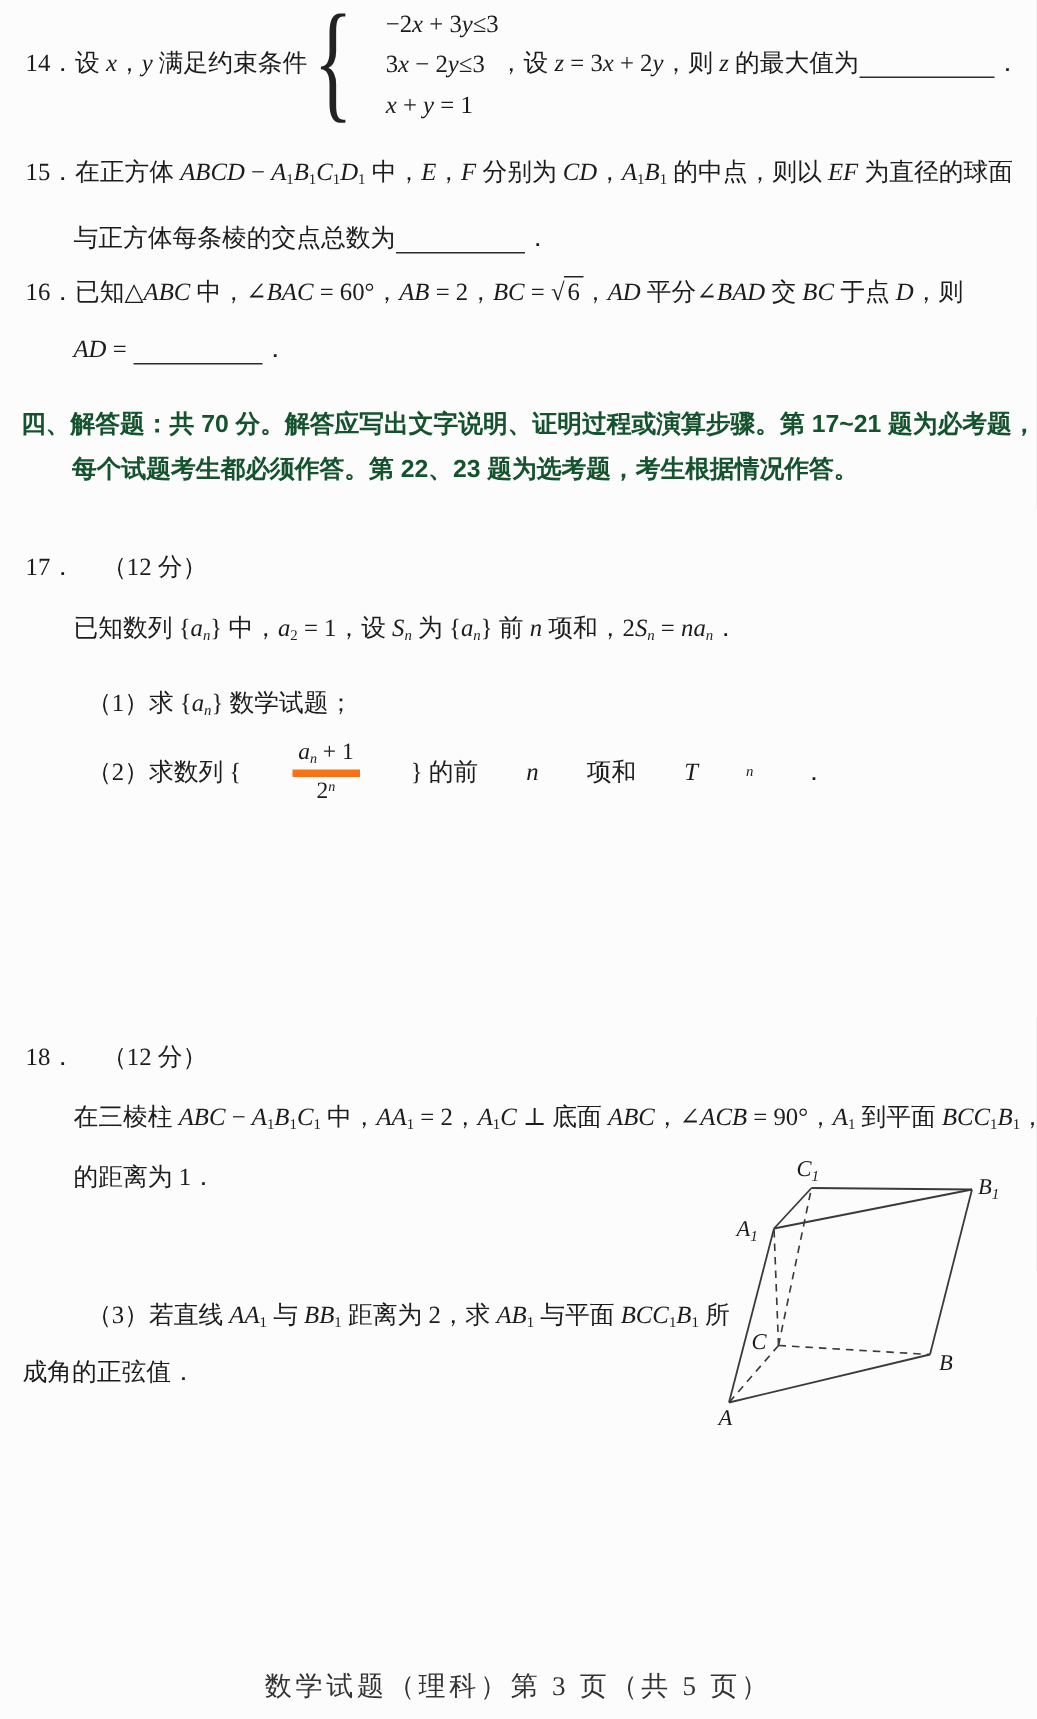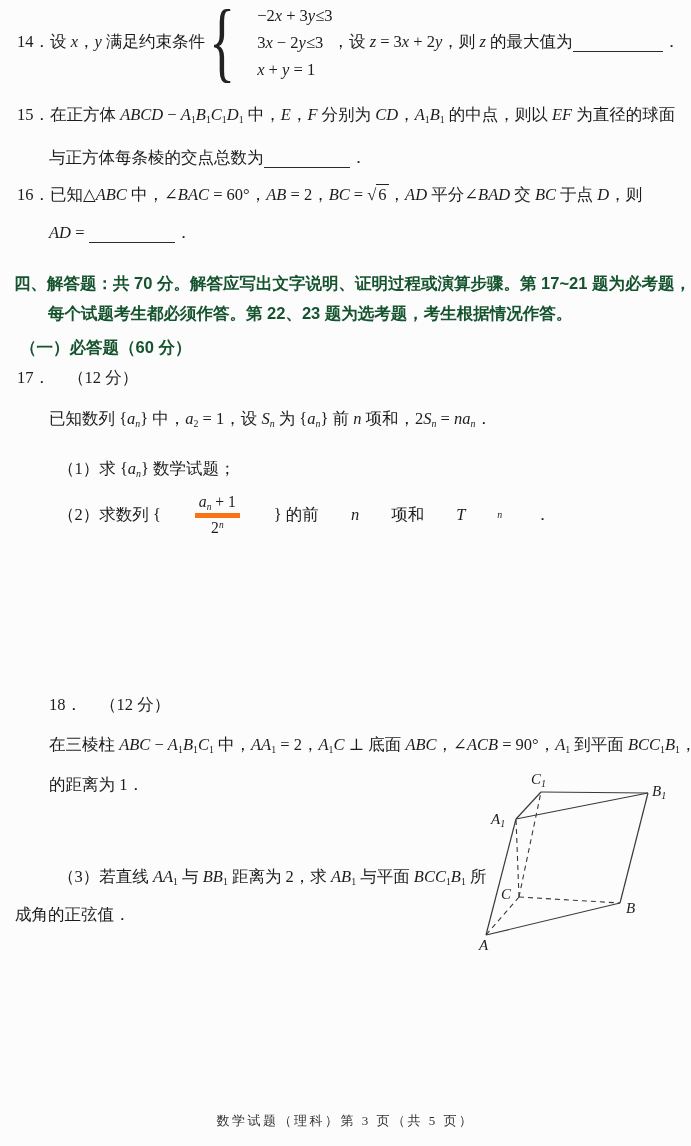--- a/index.html
+++ b/index.html
@@ -26,21 +26,21 @@
   .sqrt .rad{border-top:1.2px solid #222;padding:0 2px;}
   .heavy{font-family:"Liberation Sans","DejaVu Sans",sans-serif;font-weight:700;color:#14532d;}
   .brace{
     font-family:"Liberation Serif",serif;
     font-size:88px;font-weight:400;line-height:80px;
     transform:scaleX(0.62);transform-origin:center;
     display:inline-block;margin:0 -6px 0 -4px;color:#222;
   }
   .sysrows{display:flex;flex-direction:column;line-height:27px;margin-left:20px;}
   .qhead{display:flex;gap:18px;}
-  .footer{position:absolute;top:1112px;left:0;width:100%;text-align:center;font-size:13px;letter-spacing:2.5px;color:#333;}
+  .footer{position:absolute;top:1112px;left:0;width:100%;text-align:center;font-size:18px;letter-spacing:2.5px;color:#333;}
   svg text{font-family:"Liberation Serif","DejaVu Serif",serif;font-style:italic;font-size:15px;fill:#1c1c1c;}
   svg .fsub{font-size:10px;}
   svg line{stroke:#3a3a3a;stroke-width:1.2;}
   svg line.dash{stroke-dasharray:5 4;stroke-width:1.1;}
 </style>
 </head>
 <body>
 
 <div class="page">
 
@@ -63,21 +63,20 @@
 
   <div class="line" style="top:176px;left:17px;">
     <span class="num">16．</span><span><span>已知△</span><span class="it">ABC</span><span> 中，∠</span><span class="it">BAC</span><span> = 60°，</span><span class="it">AB</span><span> = 2，</span><span class="it">BC</span><span> = </span><span class="sqrt">√<span class="rad">6</span></span><span>，</span><span class="it">AD</span><span> 平分∠</span><span class="it">BAD</span><span> 交 </span><span class="it">BC</span><span> 于点 </span><span class="it">D</span><span>，则</span></span><br>
     <span class="num"></span><span><span class="it">AD</span><span> = </span><span class="blank">&nbsp;&nbsp;&nbsp;&nbsp;&nbsp;&nbsp;&nbsp;&nbsp;&nbsp;&nbsp;&nbsp;&nbsp;&nbsp;&nbsp;&nbsp;&nbsp;&nbsp;&nbsp;&nbsp;&nbsp;&nbsp;</span><span>．</span></span>
   </div>
 
   <div class="line heavy" style="top:268px;left:14px;line-height:30px;">
     <span>四、</span><span>解答题：共 70 分。解答应写出文字说明、证明过程或演算步骤。第 17~21 题为必考题，</span><br>
     <span style="display:inline-block;width:34px;"></span><span>每个试题考生都必须作答。第 22、23 题为选考题，考生根据情况作答。</span>
   </div>
-  <div class="line heavy" style="top:332px;left:20px;line-height:30px;">（一）必答题（60 分）</div>
 
   <div class="line qhead" style="top:363px;left:17px;line-height:30px;">
     <span>17．</span>
     <span>（12 分）</span>
   </div>
   <div class="line" style="top:400px;left:49px;"><span>已知数列 {</span><span class="it">a</span><span class="sb it">n</span><span>} 中，</span><span class="it">a</span><span class="sb">2</span><span> = 1，设 </span><span class="it">S</span><span class="sb it">n</span><span> 为 {</span><span class="it">a</span><span class="sb it">n</span><span>} 前 </span><span class="it">n</span><span> 项和，2</span><span class="it">S</span><span class="sb it">n</span><span> = </span><span class="it">na</span><span class="sb it">n</span><span>．</span></div>
   <div class="line" style="top:450px;left:58px;"><span>（1）求 {</span><span class="it">a</span><span class="sb it">n</span><span>} 数学试题；</span></div>
   <div class="line flexrow" style="top:488px;left:58px;height:54px;gap:32px;">
       <span>（2）求数列 {</span>
       <span class="frac">
@@ -85,21 +84,21 @@
         <span class="fden"><span>2</span><span class="sp it">n</span></span>
       </span>
       <span>} 的前 </span>
       <span class="it">n</span>
       <span> 项和 </span>
       <span class="it">T</span>
       <span class="sb it">n</span>
       <span>．</span>
     </div>
 
-  <div class="line qhead" style="top:690px;left:17px;line-height:30px;margin-left:32px;">
+  <div class="line qhead" style="top:690px;left:17px;line-height:30px;">
     <span>18．</span>
     <span>（12 分）</span>
   </div>
   <div class="line" style="top:726px;left:49px;"><span>在三棱柱 </span><span class="it">ABC</span><span> − </span><span class="it">A</span><span class="sb">1</span><span class="it">B</span><span class="sb">1</span><span class="it">C</span><span class="sb">1</span><span> 中，</span><span class="it">AA</span><span class="sb">1</span><span> = 2，</span><span class="it">A</span><span class="sb">1</span><span class="it">C</span><span> ⊥ 底面 </span><span class="it">ABC</span><span>，∠</span><span class="it">ACB</span><span> = 90°，</span><span class="it">A</span><span class="sb">1</span><span> 到平面 </span><span class="it">BCC</span><span class="sb">1</span><span class="it">B</span><span class="sb">1</span><span>，</span></div>
   <div class="line" style="top:766px;left:49px;"><span>的距离为 1．</span></div>
   <div class="line" style="top:858px;left:58px;"><span>（3）若直线 </span><span class="it">AA</span><span class="sb">1</span><span> 与 </span><span class="it">BB</span><span class="sb">1</span><span> 距离为 2，求 </span><span class="it">AB</span><span class="sb">1</span><span> 与平面 </span><span class="it">BCC</span><span class="sb">1</span><span class="it">B</span><span class="sb">1</span><span> 所</span></div>
   <div class="line" style="top:896px;left:15px;"><span>成角的正弦值．</span></div>
 
   <svg style="position:absolute;top:762px;left:455px;" width="220" height="196" viewBox="0 0 220 196">
 

